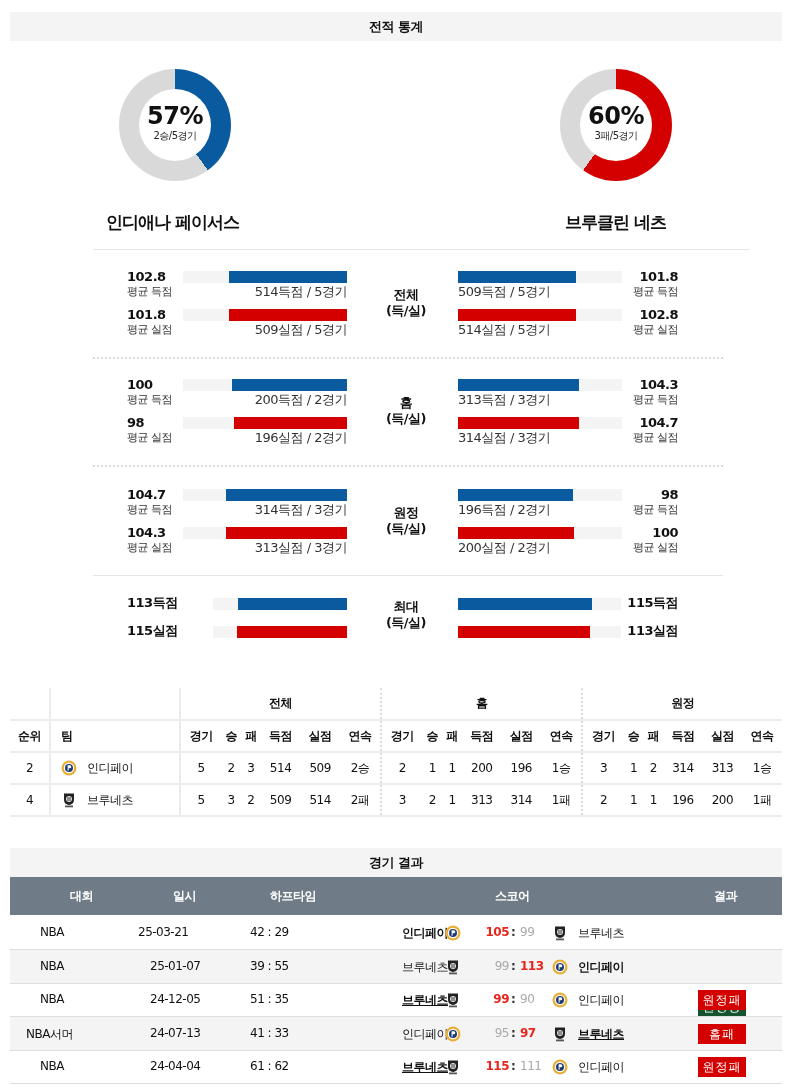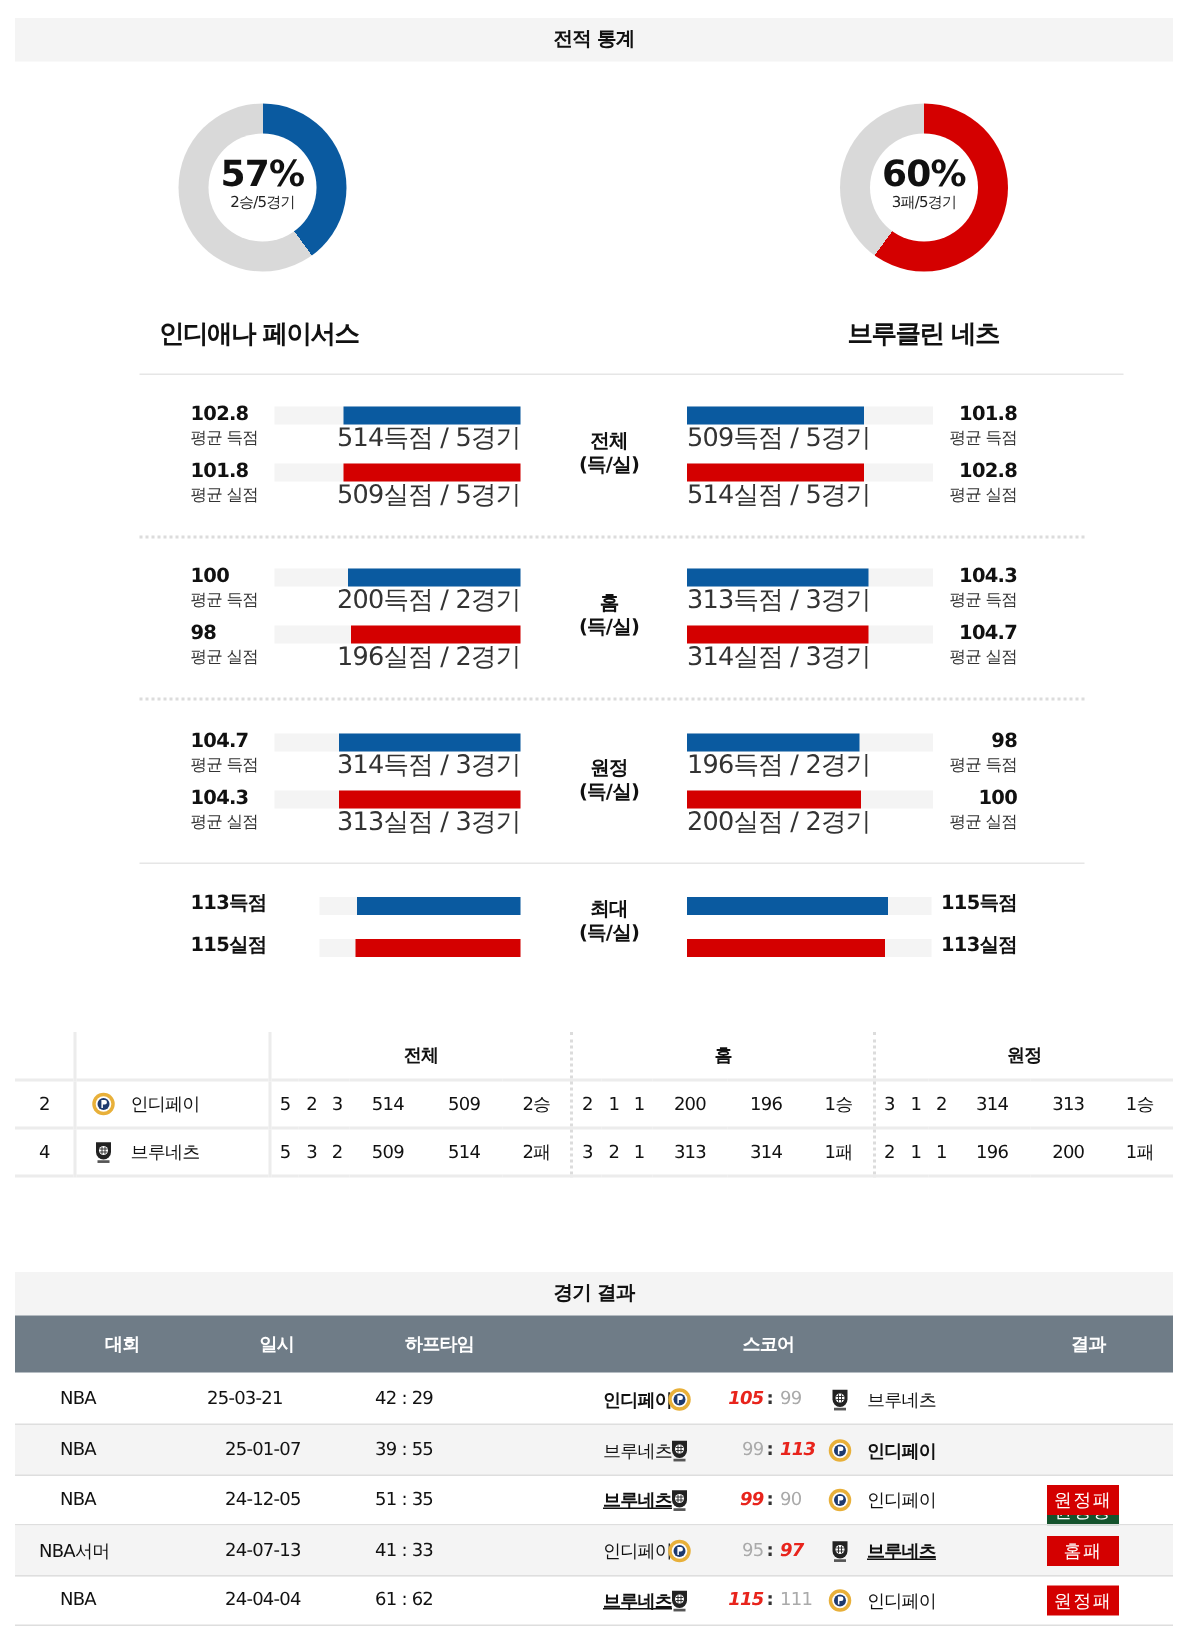--- a/index.html
+++ b/index.html
@@ -14,21 +14,21 @@
   .team-name { position: absolute; font-size: 17px; font-weight: bold; letter-spacing: -1px; }
 
   .hline { position: absolute; left: 93px; width: 656px; height: 0; border-top: 1px solid #e6e6e6; }
   .dotline { position: absolute; left: 93px; width: 630px; height: 0; border-top: 2px dotted #dcdcdc; }
 
   
   .stat-val { position: absolute; font-size: 13px; font-weight: bold; letter-spacing: -0.5px; line-height: 16px; }
   .stat-lbl { position: absolute; font-size: 11px; color: #333; letter-spacing: -0.5px; line-height: 14px; }
   .bar-track { position: absolute; height: 12px; background: #f4f4f4; }
   .bar-fill { position: absolute; top: 0; height: 12px; }
-  .bar-note { position: absolute; font-size: 17px; color: #333; letter-spacing: -0.5px; line-height: 14px; }
+  .bar-note { position: absolute; font-size: 13px; color: #333; letter-spacing: -0.5px; line-height: 14px; }
   .mid-lbl { position: absolute; width: 60px; text-align: center; font-size: 13px; font-weight: bold; line-height: 16px; letter-spacing: -0.5px; }
   .right { text-align: right; }
 
   
   .stand { position: absolute; left: 10px; top: 688px; width: 772px; border-collapse: collapse; font-size: 12px; }
   .stand td, .stand th { height: 32px; text-align: center; padding: 0; letter-spacing: -0.5px; }
   .stand th { font-weight: bold; font-size: 12px; }
   .stand tr.hdr-top th { height: 32px; }
   .stand tr { border-bottom: 2px solid #ececec; }
   .stand tr.hdr-top { border-bottom: 2px solid #ececec; }
@@ -40,21 +40,21 @@
   
   .res-head { position: absolute; left: 10px; top: 877px; width: 772px; height: 38px; background: #6f7c87; color: #fff; font-weight: bold; font-size: 12px; }
   .res-head span { position: absolute; top: 11px; letter-spacing: -0.5px; }
   .res-row { position: absolute; left: 10px; width: 772px; height: 34px; border-bottom: 1px solid #dedede; font-size: 12px; }
   .res-row.alt { background: #f4f4f4; }
   .res-row span { position: absolute; top: 9px; letter-spacing: -0.5px; }
   .res-row .cen { text-align: left; }
   .res-team { font-size: 12px; }
   .bold { font-weight: bold; }
   .ul { text-decoration: underline; }
-  .sc-win { color: #e8241c; font-weight: bold; font-style: italic; }
+  .sc-win { color: #e8241c; font-weight: bold; }
   .sc-lose { color: #aaa; }
   .sc-colon { color: #333; font-weight: bold; }
   .badge { position: absolute; top: 7px !important; width: 48px; height: 20px; line-height: 20px; text-align: center; color: #fff; font-size: 12px; letter-spacing: 1px !important; }
   .badge.blue { background: #14532d; margin-top: 40px; }
   .badge.red { background: #d40000; }
   .sm-logo { position: absolute; top: 9px; width: 16px; height: 16px; }
 </style>
 </head>
 <body>
 
@@ -189,20 +189,42 @@
   </div>
 
 <table class="stand">
   <tbody>
       <tr class="hdr-top">
     <th style="width:40px;"></th>
     <th class="vsep" style="width:130px;"></th>
     <th class="vsep" colspan="6">전체</th>
     <th class="vdot" colspan="6">홈</th>
     <th class="vdot" colspan="6">원정</th>
+  </tr>
+  <tr>
+    <th>순위</th>
+    <th class="vsep team-cell">팀</th>
+    <th class="vsep">경기</th>
+    <th>승</th>
+    <th>패</th>
+    <th>득점</th>
+    <th>실점</th>
+    <th>연속</th>
+    <th class="vdot">경기</th>
+    <th>승</th>
+    <th>패</th>
+    <th>득점</th>
+    <th>실점</th>
+    <th>연속</th>
+    <th class="vdot">경기</th>
+    <th>승</th>
+    <th>패</th>
+    <th>득점</th>
+    <th>실점</th>
+    <th>연속</th>
   </tr>
   </tbody>
     <tbody id="stand-body">
       <tr>
         <td>2</td>
         <td class="vsep team-cell"><span class="logo"><svg width="16" height="16" viewBox="0 0 16 16">
               <circle cx="8" cy="8" r="7.5" fill="#e8b03a"></circle>
               <circle cx="8" cy="8" r="5.2" fill="#fff"></circle>
               <circle cx="8" cy="8" r="4" fill="#1e3a6e"></circle>
               <path d="M6.6 5.3h2.2a1.5 1.5 0 0 1 0 3H7.6v2.4H6.6z" fill="#fff"></path>

